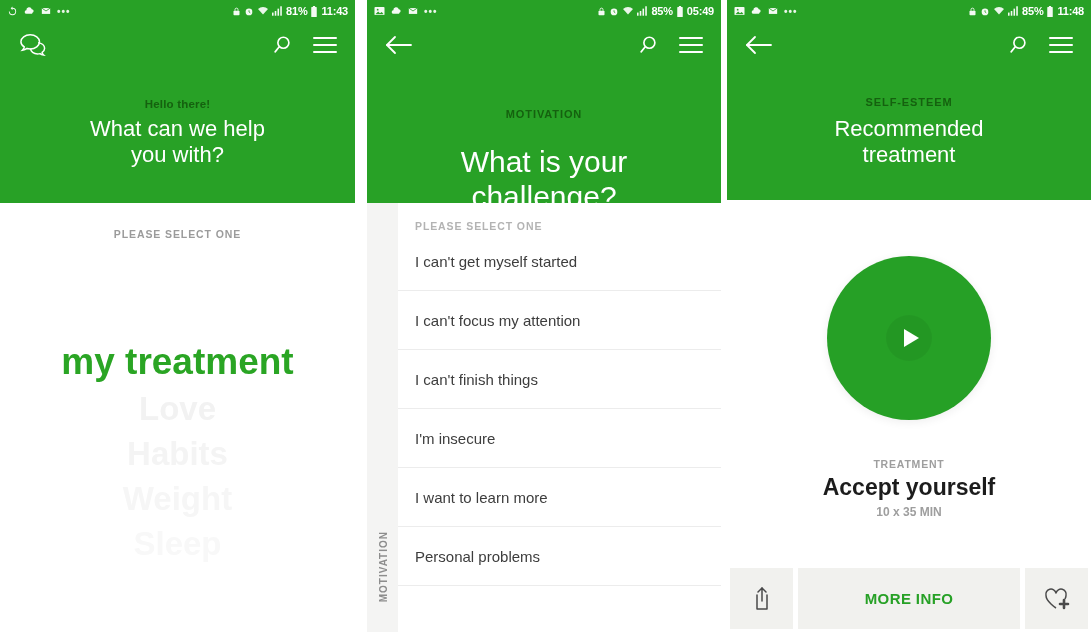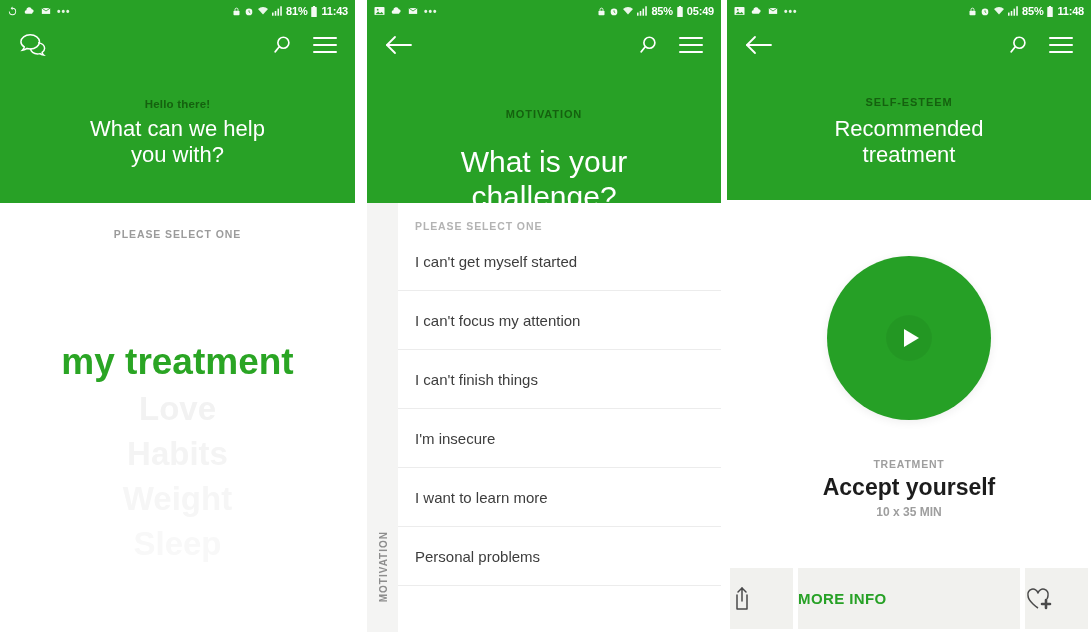--- a/index.html
+++ b/index.html
@@ -220,21 +220,21 @@
   .bottombar {
     position: absolute;
     left: 0; right: 0; bottom: 0;
     height: 64px;
     display: flex;
     gap: 5px;
     padding: 0 3px 3px 3px;
   }
   .bb-btn {
     background: #f1f1ee;
-    display: flex; align-items: center; 
+    display: flex; align-items: center; justify-content: center;
     cursor: pointer;
   }
   .bb-side { width: 63px; }
   .bb-main { flex: 1; }
   .bb-main-label {
     color: #27a126;
     font-weight: bold;
     font-size: 15px;
     letter-spacing: .4px;
   }

